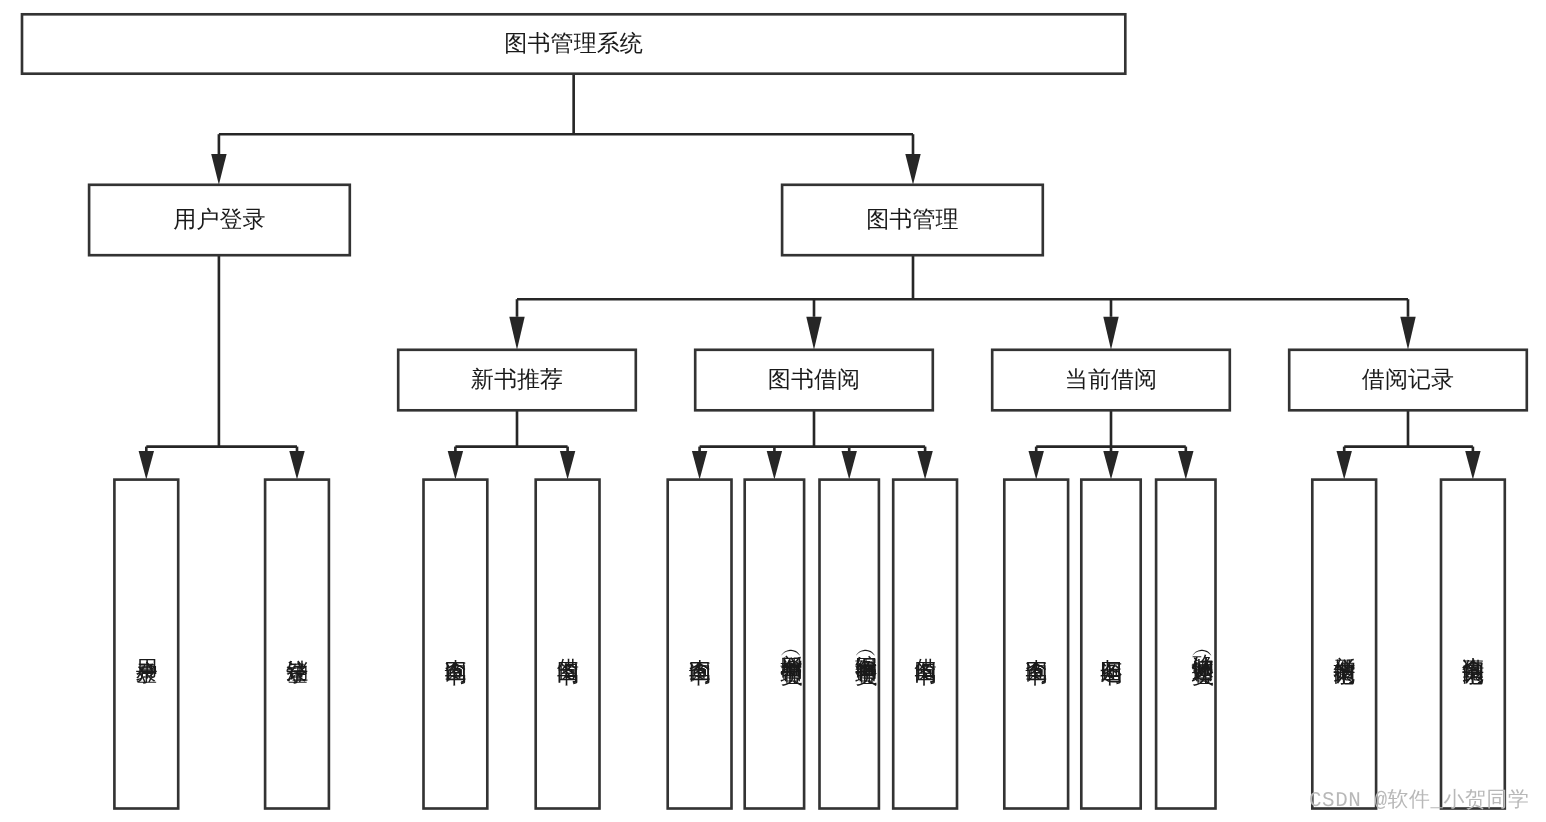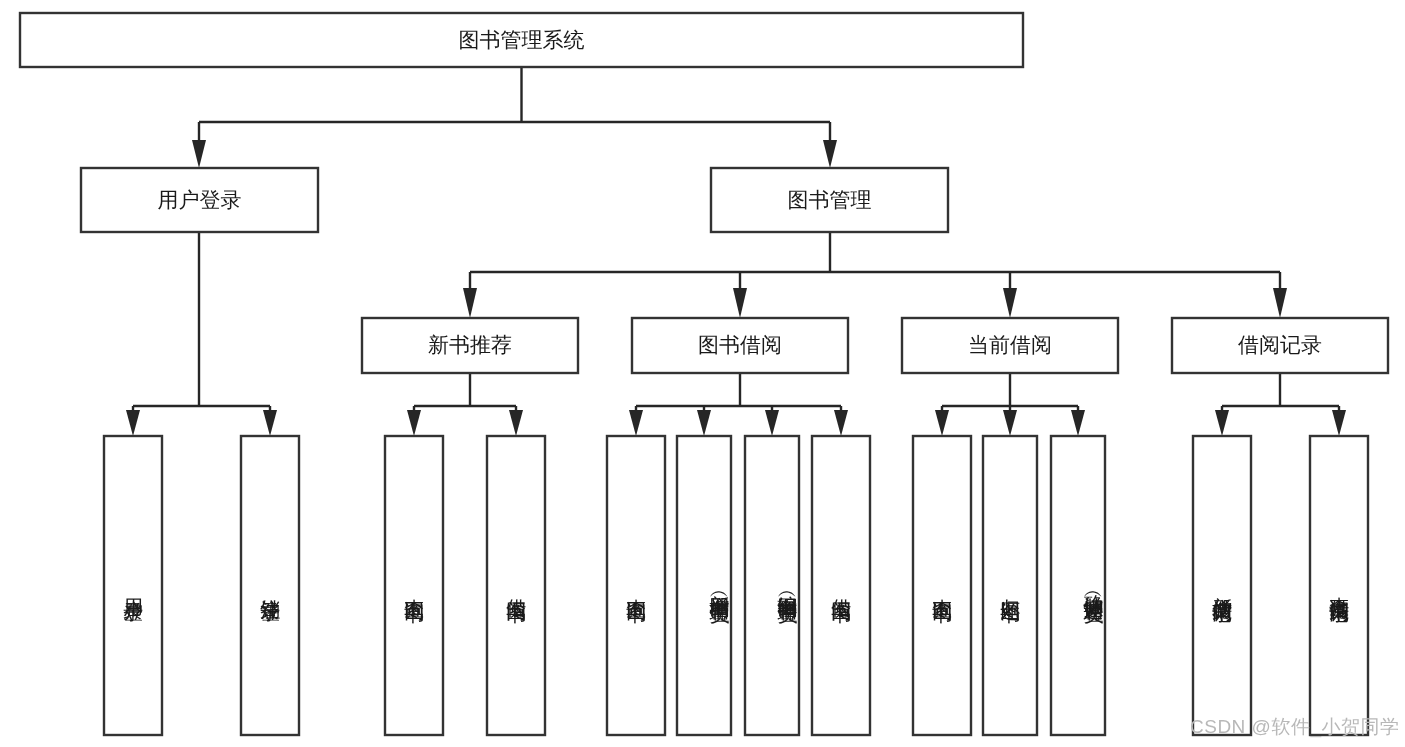--- a/index.html
+++ b/index.html
@@ -45,21 +45,21 @@
   }
   .node-label-h {
     font-family: "DejaVu Sans", "Liberation Sans", sans-serif;
     font-size: 21px;
     fill: #1a1a1a;
     text-anchor: middle;
     dominant-baseline: middle;
   }
   .watermark-text {
     position: absolute;
-    font-family: Liberation Sans, sans-serif;
+    font-family: Liberation Mono, monospace;
     font-size: 19px;
     color: #b8b8b8;
     white-space: nowrap;
     letter-spacing: 0.5px;
     pointer-events: none;
   }
   .vlabel {
     position: absolute;
     display: flex;
     align-items: center;

